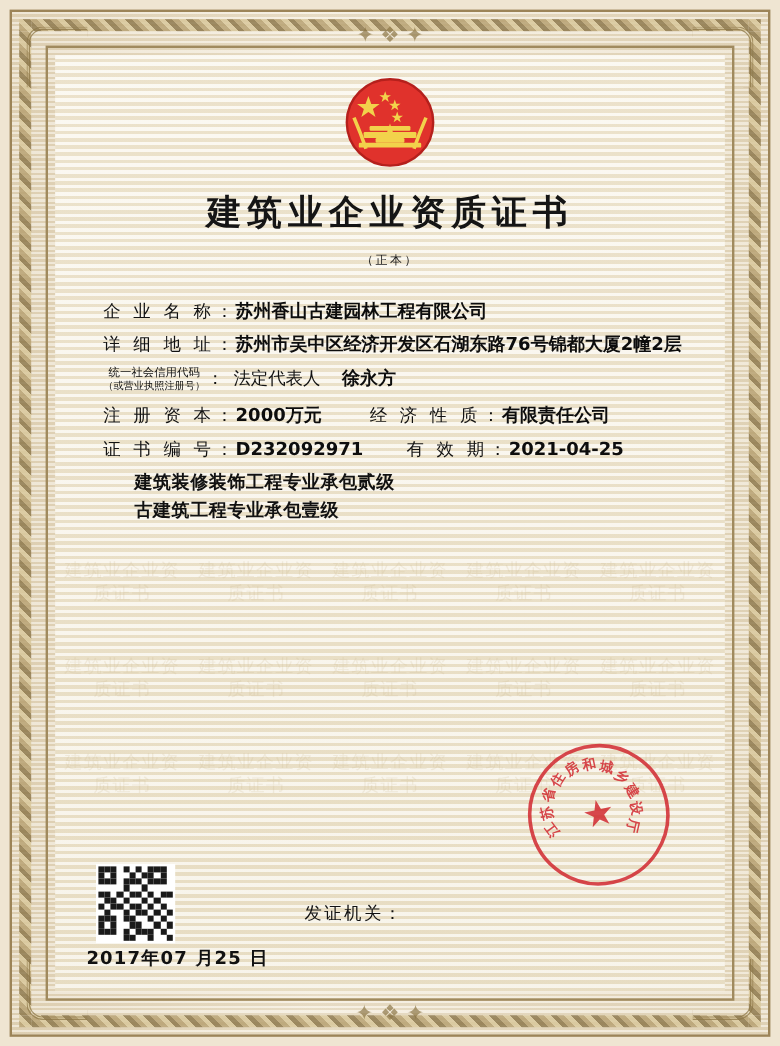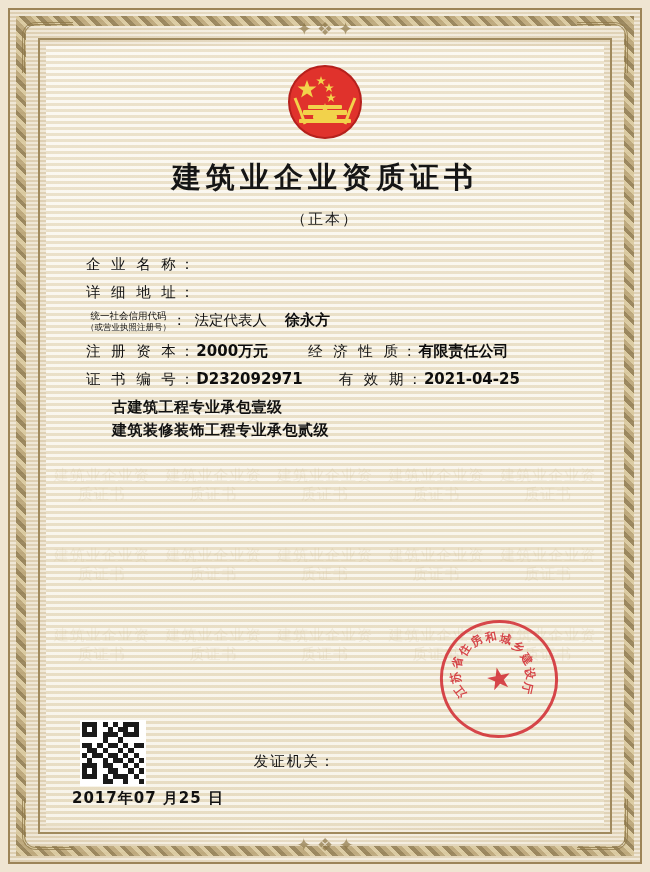--- a/index.html
+++ b/index.html
@@ -126,21 +126,21 @@
     font-family: "DejaVu Sans", sans-serif;
     font-size: 29px;
     font-weight: bold;
     letter-spacing: 5px;
     color: #151515;
   }
   .cert-subtitle {
     margin-top: 12px;
     text-align: center;
     font-family: "DejaVu Sans", sans-serif;
-    font-size: 15px;
+    font-size: 10px;
     color: #1b1b1b;
     letter-spacing: 2px;
   }
 
   
   .fields {
     margin: 26px 14px 0 14px;
     font-family: "DejaVu Sans", sans-serif;
     color: #111;
   }
@@ -347,25 +347,27 @@
       </div>
 
       <div class="cert-title">建筑业企业资质证书</div>
       <div class="cert-subtitle">（正本）</div>
 
       <div class="fields">
 
         <div class="frow">
           <span class="flabel">企 业 名 称</span>
           <span class="fcolon">：</span>
+          <span class="fvalue">苏州香山古建园林工程有限公司</span>
         </div>
 
         <div class="frow">
           <span class="flabel">详 细 地 址</span>
           <span class="fcolon">：</span>
+          <span class="fvalue wide">苏州市吴中区经济开发区石湖东路76号锦都大厦2幢2层</span>
         </div>
 
         <div class="frow">
           <span class="uscc-label">
             <span class="l1">统一社会信用代码</span><br>
             <span class="l2">（或营业执照注册号）</span>
           </span>
           <span class="fcolon">：</span>
           <span class="flabel tight" style="margin-left:6px">法定代表人</span>
           <span class="spacer"></span>
@@ -386,22 +388,22 @@
           <span class="flabel">证 书 编 号</span>
           <span class="fcolon">：</span>
           <span class="fvalue">D232092971</span>
           <span style="width:36px"></span>
           <span class="flabel">有 效 期</span>
           <span class="fcolon">：</span>
           <span class="fvalue">2021-04-25</span>
         </div>
 
         <div class="qual-list">
+          <div class="qual-item">建筑装修装饰工程专业承包贰级</div>
           <div class="qual-item">古建筑工程专业承包壹级</div>
-          <div class="qual-item">建筑装修装饰工程专业承包贰级</div>
         </div>
 
       </div>
     </div>
 
     <div class="qr">
       <div class="qr-grid">
         <i class="on"></i>
           <i class="on"></i>
           <i class="on"></i>

